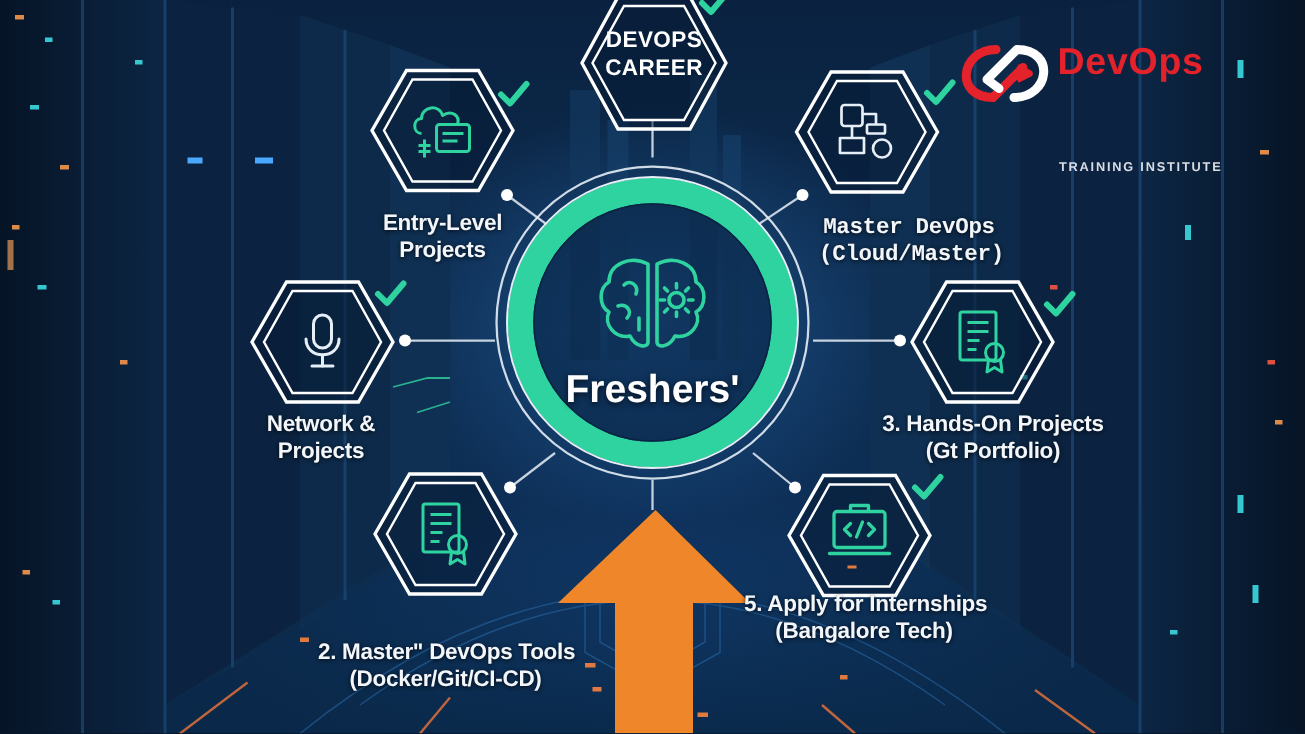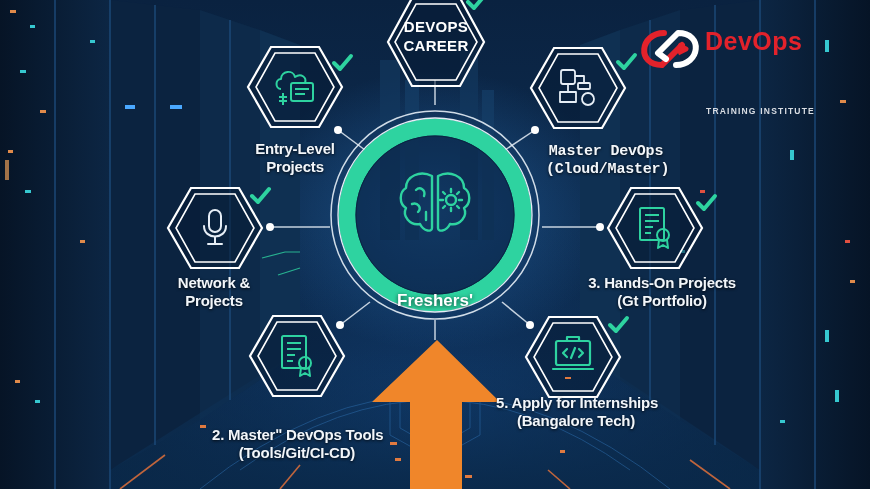--- a/index.html
+++ b/index.html
@@ -11,21 +11,21 @@
       radial-gradient(ellipse 500px 300px at 435px 420px, rgba(20,70,130,0.6), rgba(5,20,40,0) 70%),
       linear-gradient(180deg, #0a2240 0%, #0d2c50 45%, #0a2442 75%, #061528 100%);
   }
   .bg-svg { position: absolute; left: 0; top: 0; }
   .fg-svg { position: absolute; left: 0; top: 0; pointer-events: none; }
   .label { position: absolute; color: #f2f6fa; font-weight: bold; text-align: center; line-height: 1.2;
     font-size: 15px; text-shadow: 0 1px 3px rgba(0,0,0,0.8); white-space: nowrap; letter-spacing: -0.2px; }
   .top-title { position: absolute; left: 396px; top: 18px; width: 80px; text-align: center; color: #fff;
     font-weight: bold; font-size: 15px; line-height: 1.25; letter-spacing: 0.3px; }
   .center-label { position: absolute; left: 370px; top: 244px; width: 130px; text-align: center; color: #fff;
-    font-weight: bold; font-size: 17px; text-shadow: 0 1px 4px rgba(0,0,0,0.7); margin-top: 47px; }
+    font-weight: bold; font-size: 26px; text-shadow: 0 1px 4px rgba(0,0,0,0.7); }
   .logo-text { position: absolute; left: 705px; top: 27px; color: #e3222b; font-weight: bold; font-size: 25px;
     letter-spacing: 0.5px; }
   .logo-sub { position: absolute; left: 706px; top: 58px; color: #d9dde3; font-size: 8.5px; letter-spacing: 1.2px; font-weight: bold; margin-top: 48px; }
 </style>
 </head>
 <body>
 
 <div class="stage">
 
   <svg class="bg-svg" width="870" height="489" viewBox="0 0 870 489">
@@ -279,21 +279,21 @@
     <div>Projects</div>
   </div>
 
   <div class="label" style="left:582px; top:274px; width:160px;">
     <div>3. Hands-On Projects</div>
     <div>(Gt Portfolio)</div>
   </div>
 
   <div class="label" style="left:212px; top:426px; width:170px;">
     <div>2. Masterʺ DevOps Tools</div>
-    <div>(Tools/Git/CI-CD)</div>
+    <div>(Docker/Git/CI-CD)</div>
   </div>
 
   <div class="label" style="left:496px; top:394px; width:160px;">
     <div>5. Apply for Internships</div>
     <div>(Bangalore Tech)</div>
   </div>
 
   <div class="logo-text">DevOps</div>
   <div class="logo-sub">TRAINING INSTITUTE</div>
 </div>

